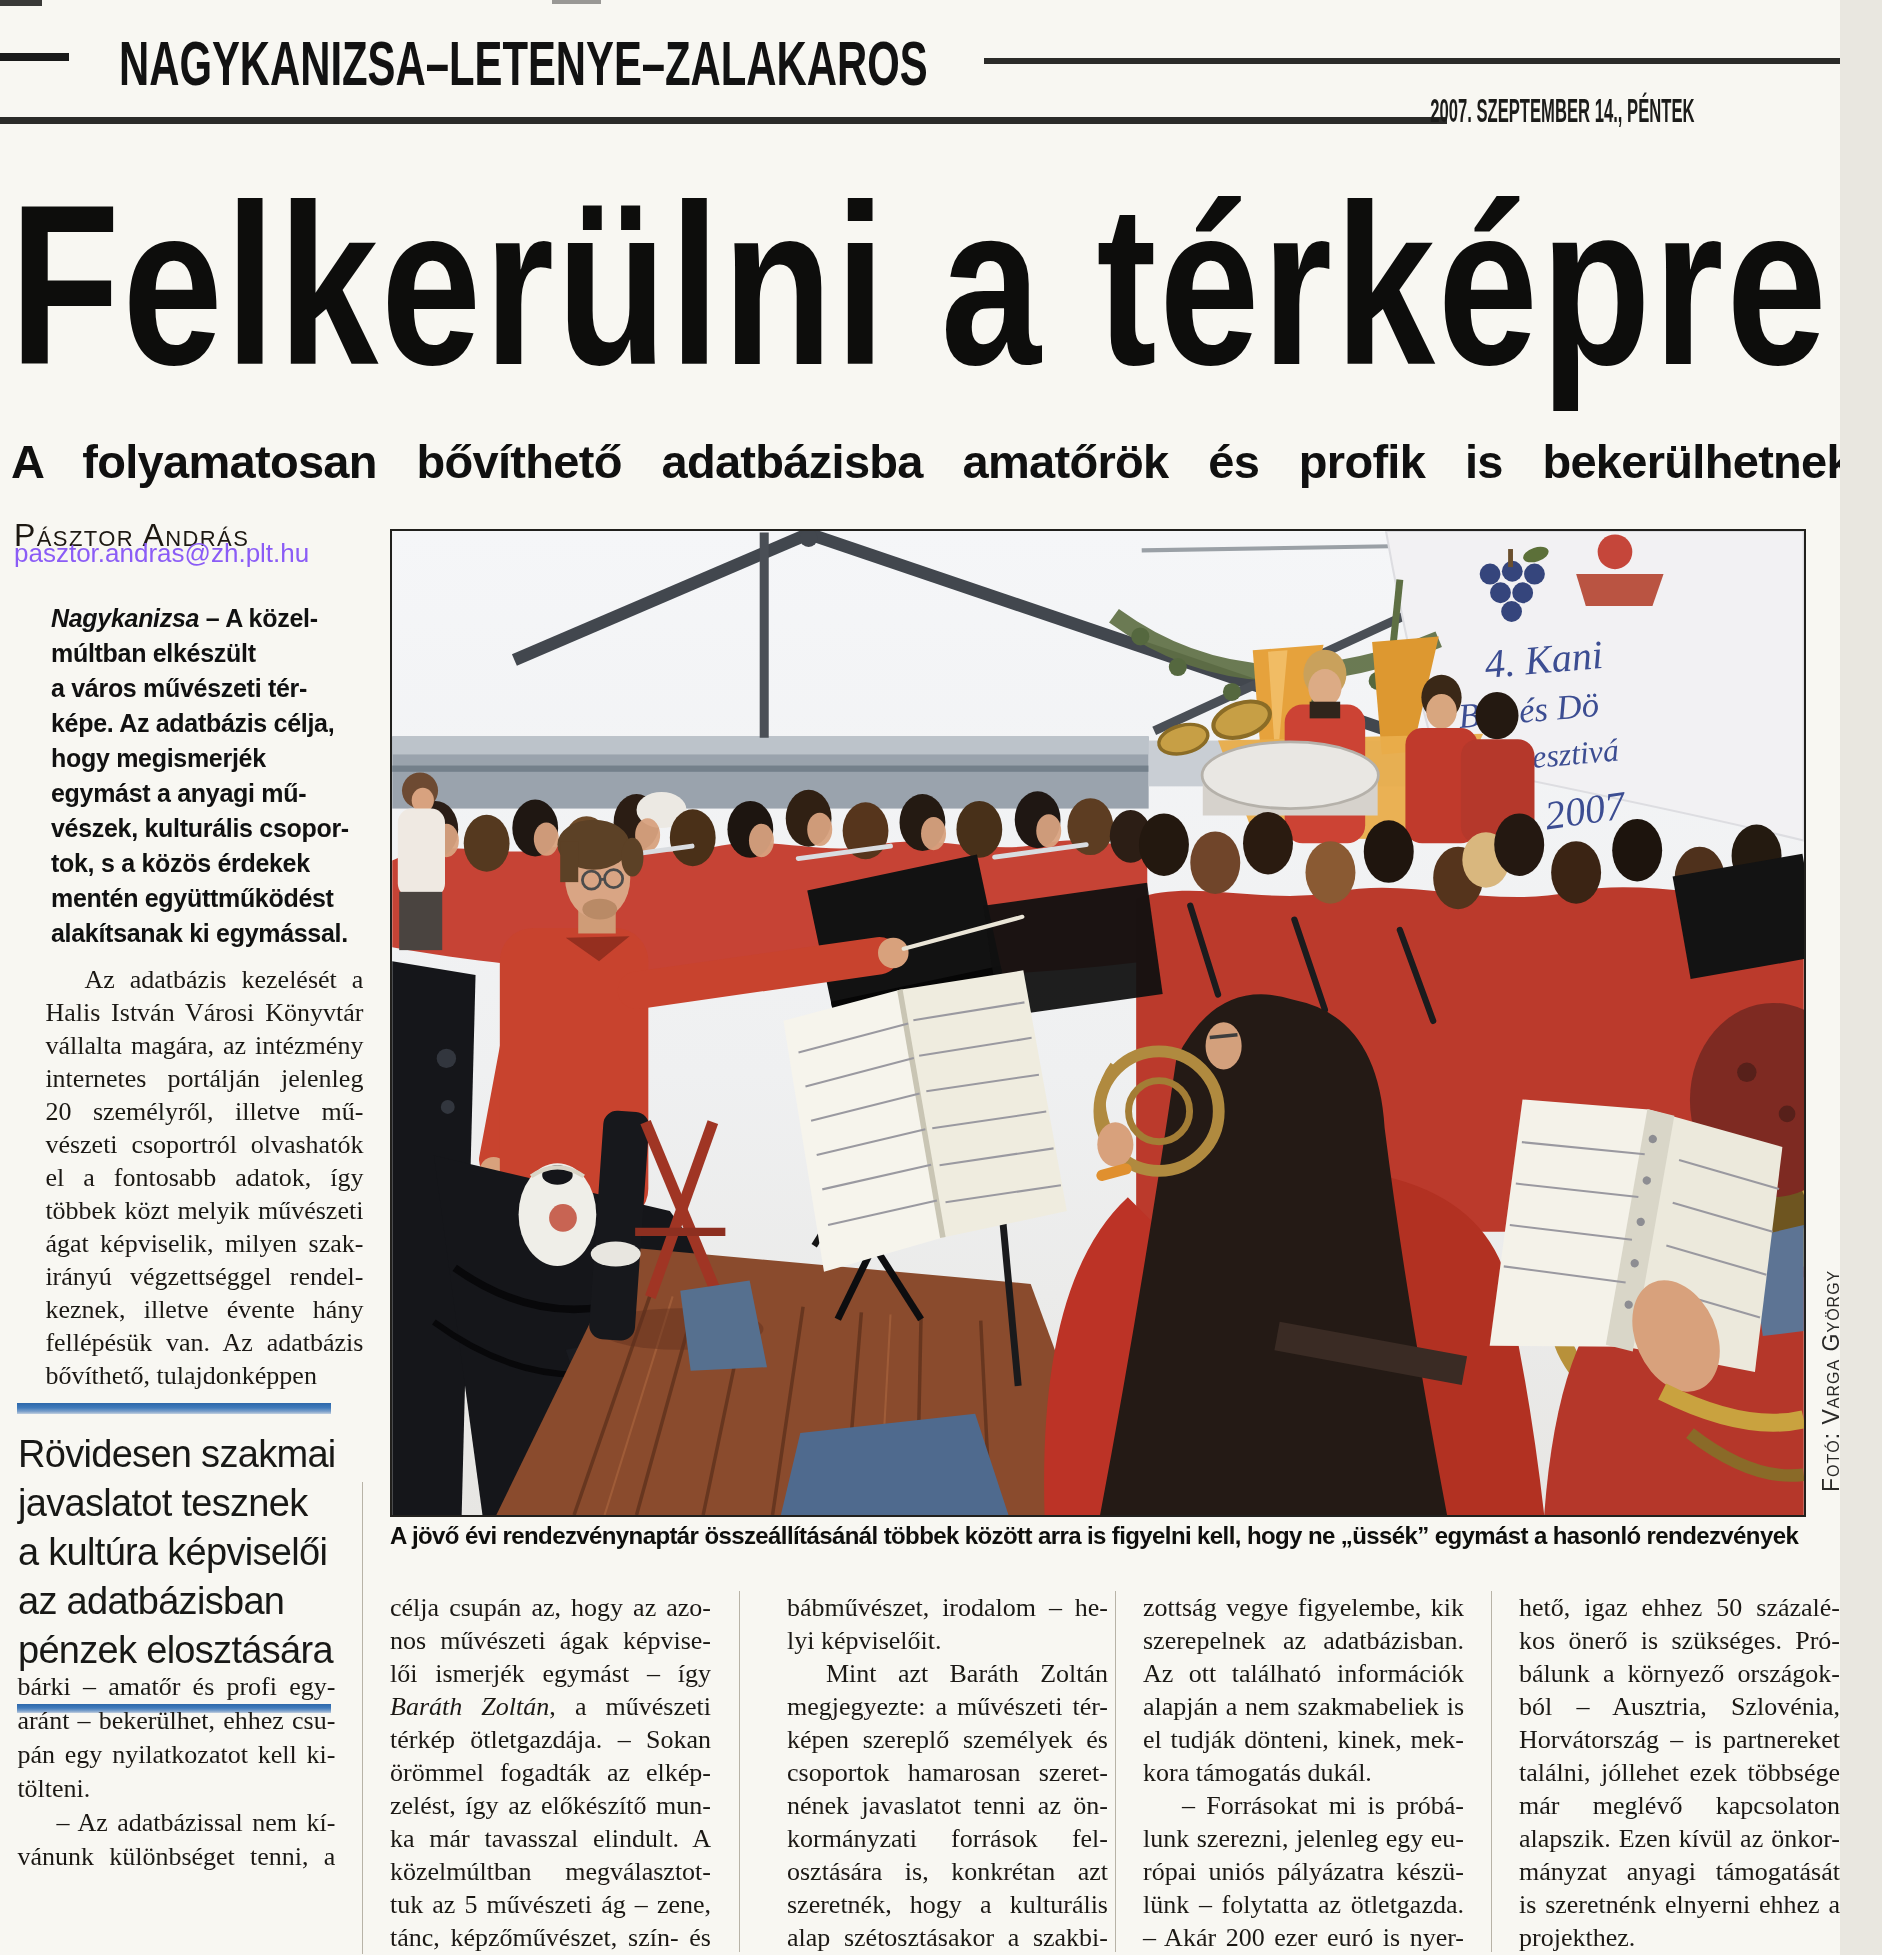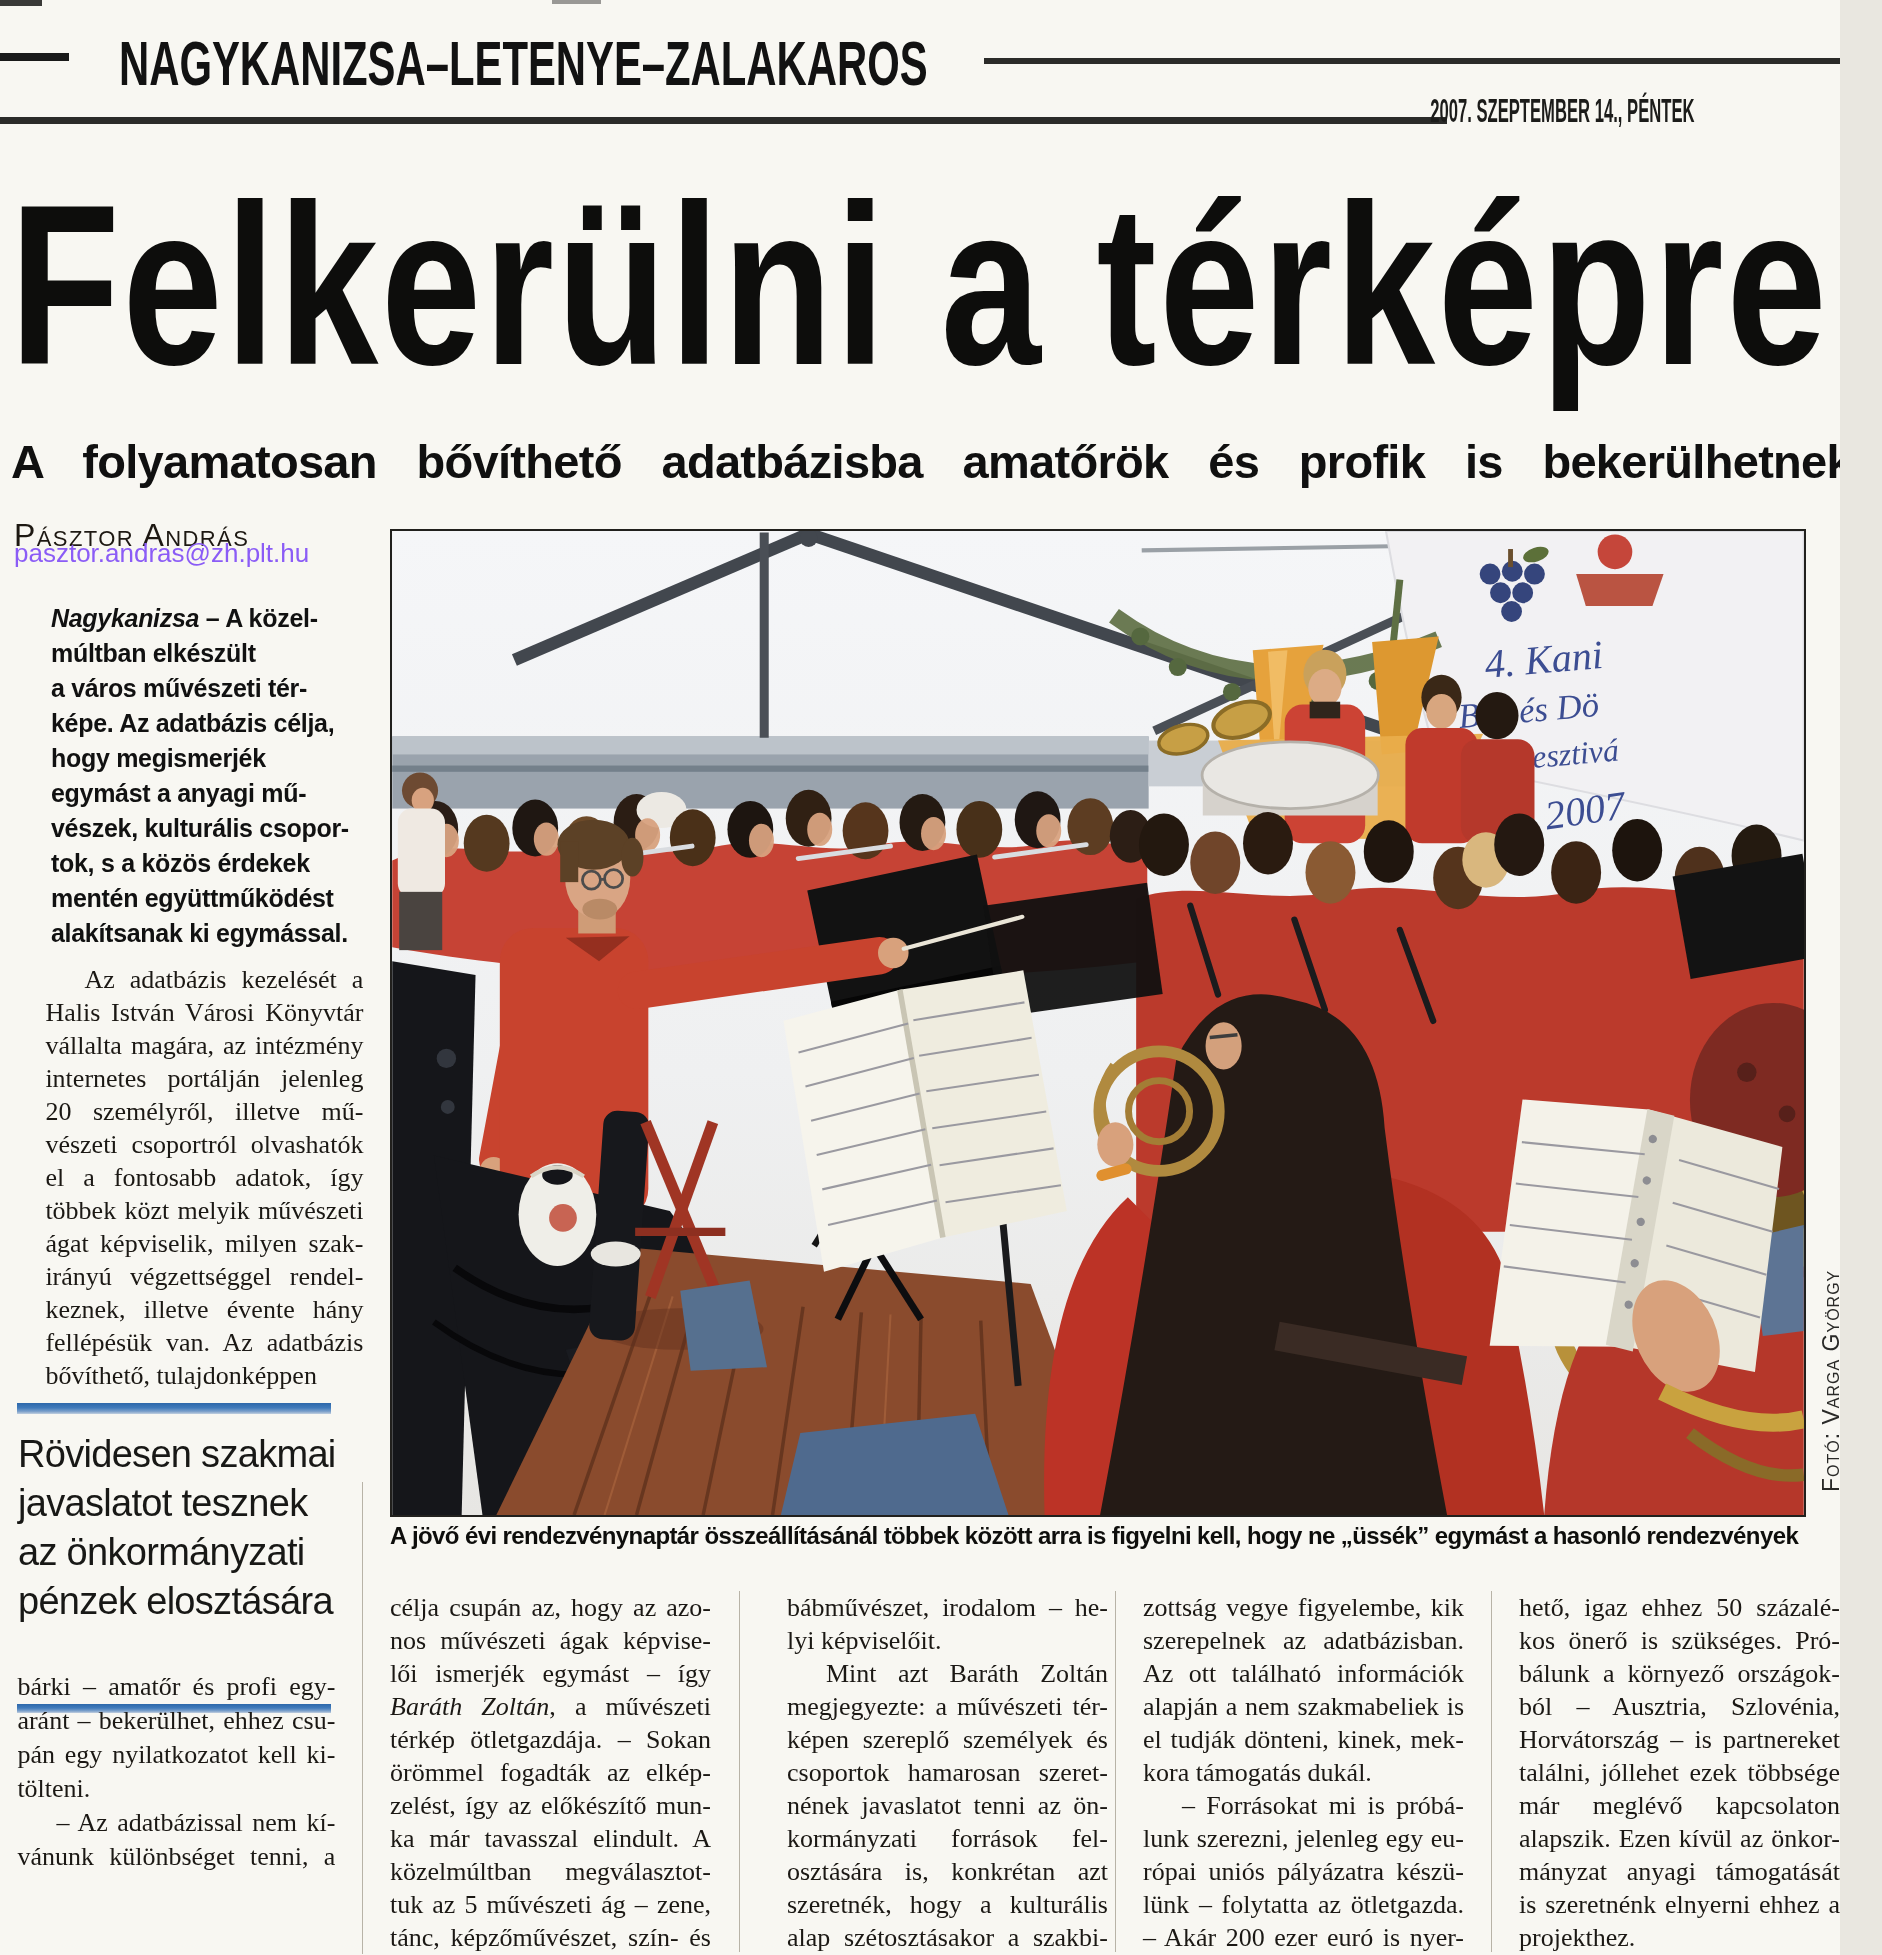--- a/index.html
+++ b/index.html
@@ -104,21 +104,22 @@
     <div class="sl">irányú végzettséggel rendel-</div>
     <div class="sl">keznek, illetve évente hány</div>
     <div class="sl">fellépésük van. Az adatbázis</div>
     <div class="sl short">bővíthető, tulajdonképpen</div>
   </div>
 
   <div id="bluebar1" class="bluebar"></div>
   <div id="pullquote">
     <div class="pq-line">Rövidesen szakmai</div>
     <div class="pq-line">javaslatot tesznek</div>
-    <div class="pq-line">az önkormányzati</div>
+    <div class="pq-line">a kultúra képviselői</div>
+    <div class="pq-line">az adatbázisban</div>
     <div class="pq-line">pénzek elosztására</div>
   </div>
   <div id="bluebar2" class="bluebar"></div>
 
   <div id="col1b">
     <div class="sl">bárki – amatőr és profi egy-</div>
     <div class="sl">aránt – bekerülhet, ehhez csu-</div>
     <div class="sl">pán egy nyilatkozatot kell ki-</div>
     <div class="sl short">tölteni.</div>
     <div class="sl ind">– Az adatbázissal nem kí-</div>

